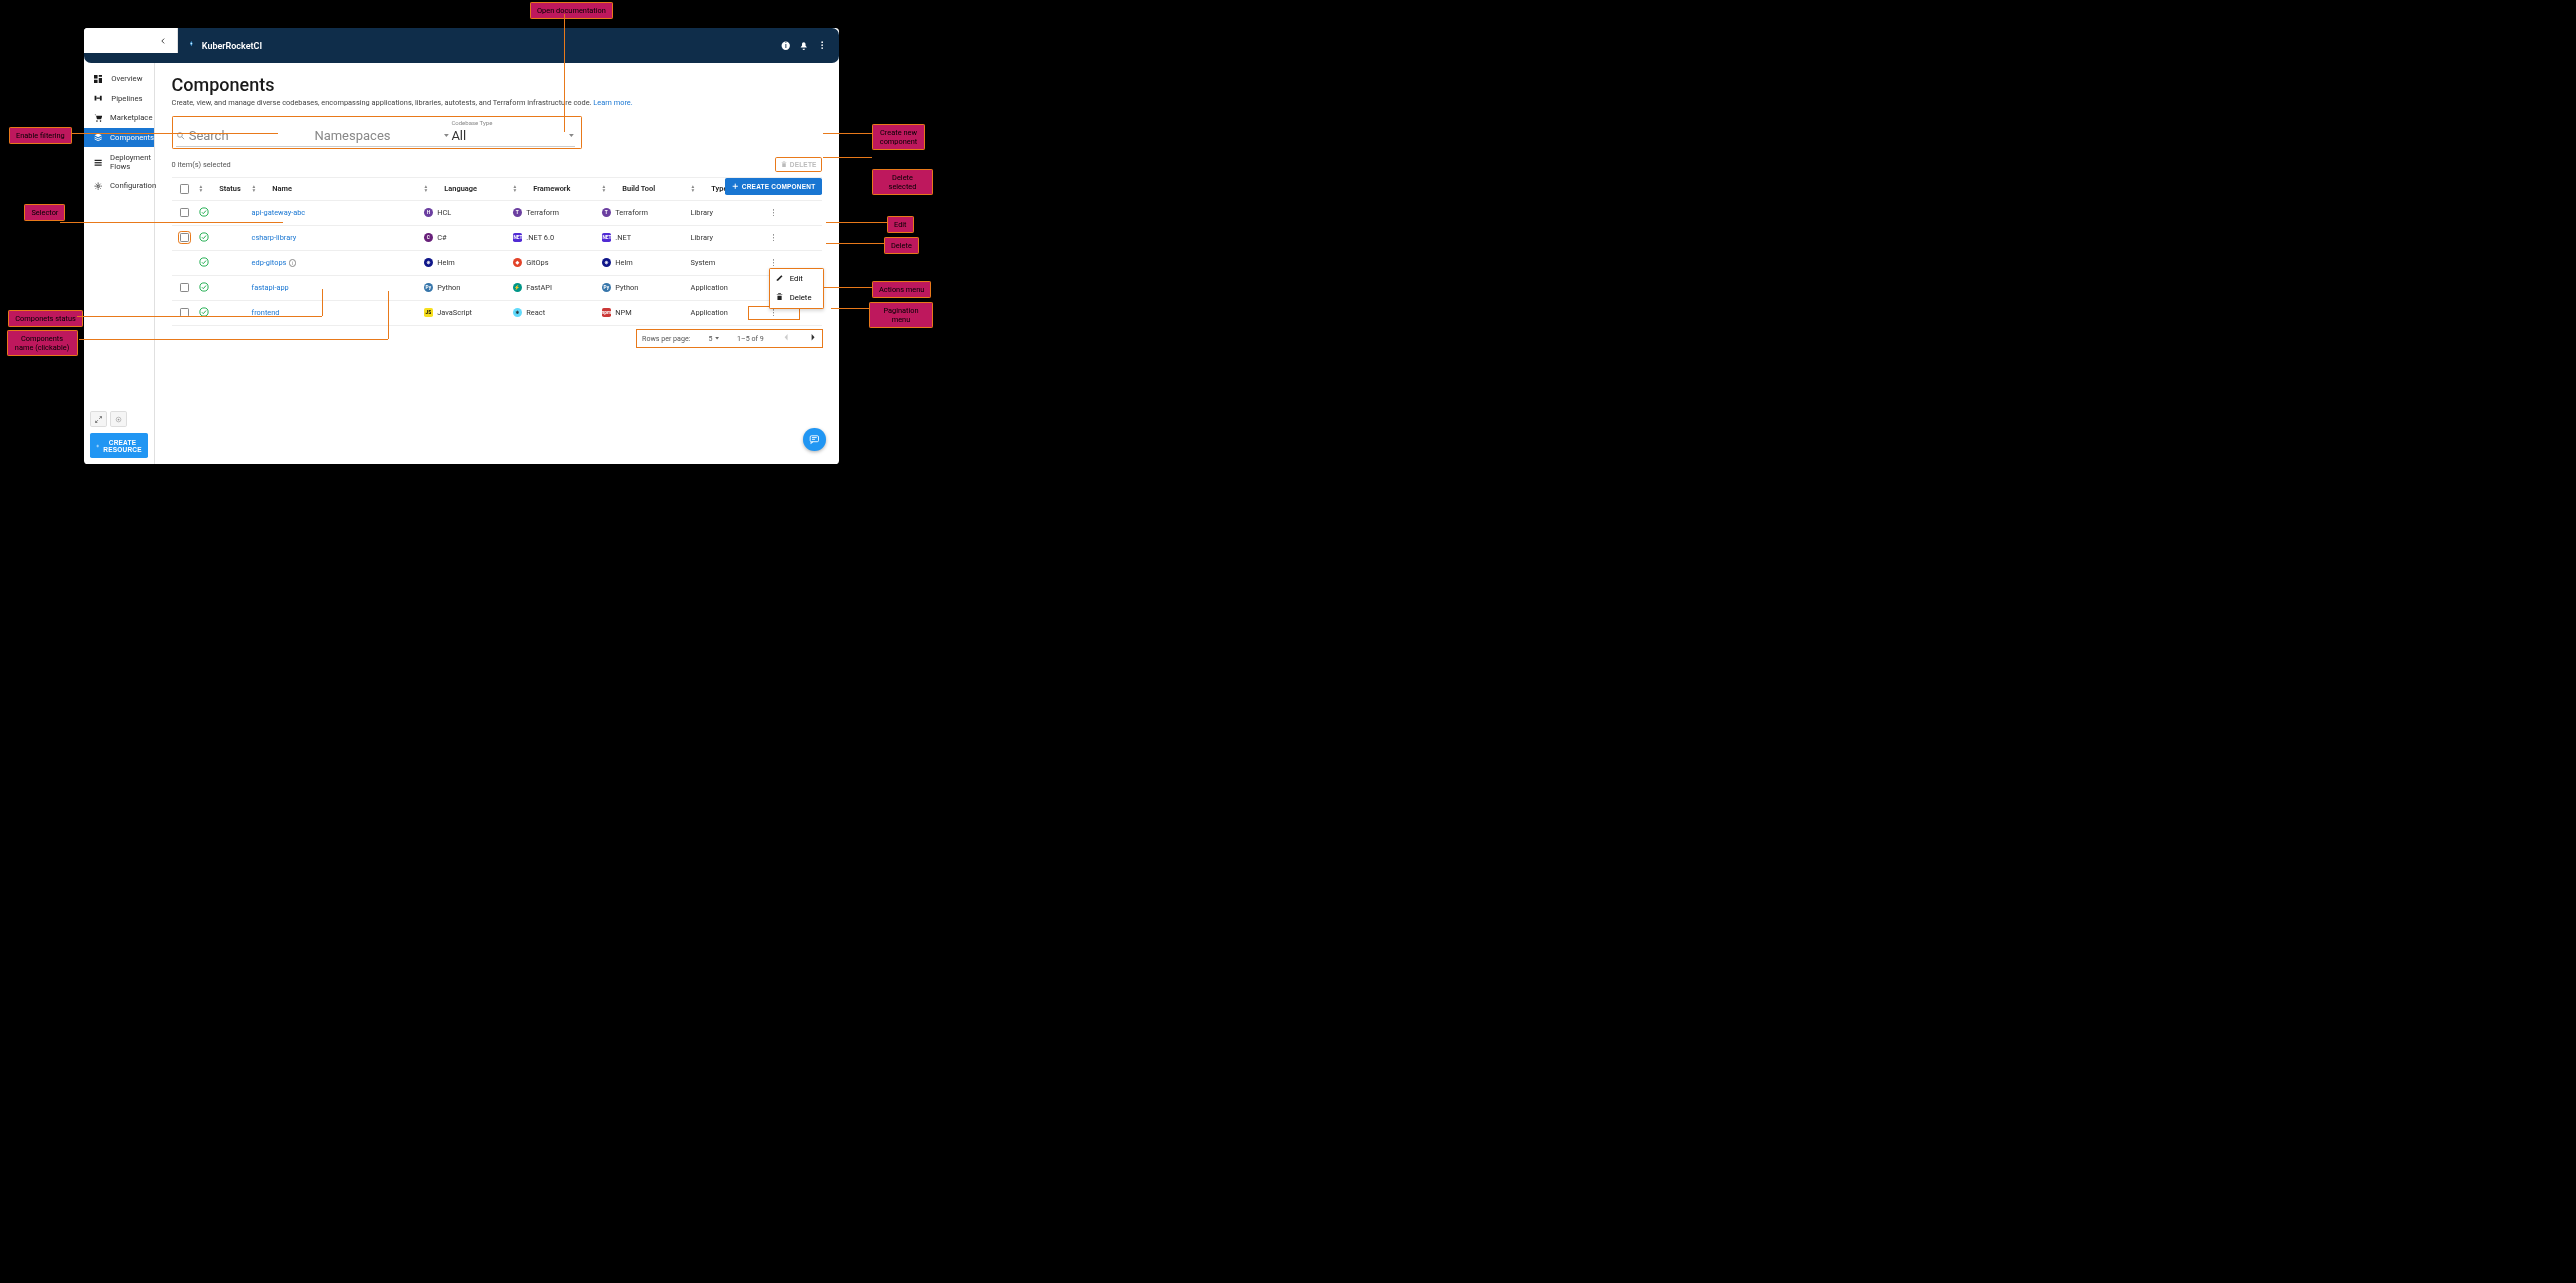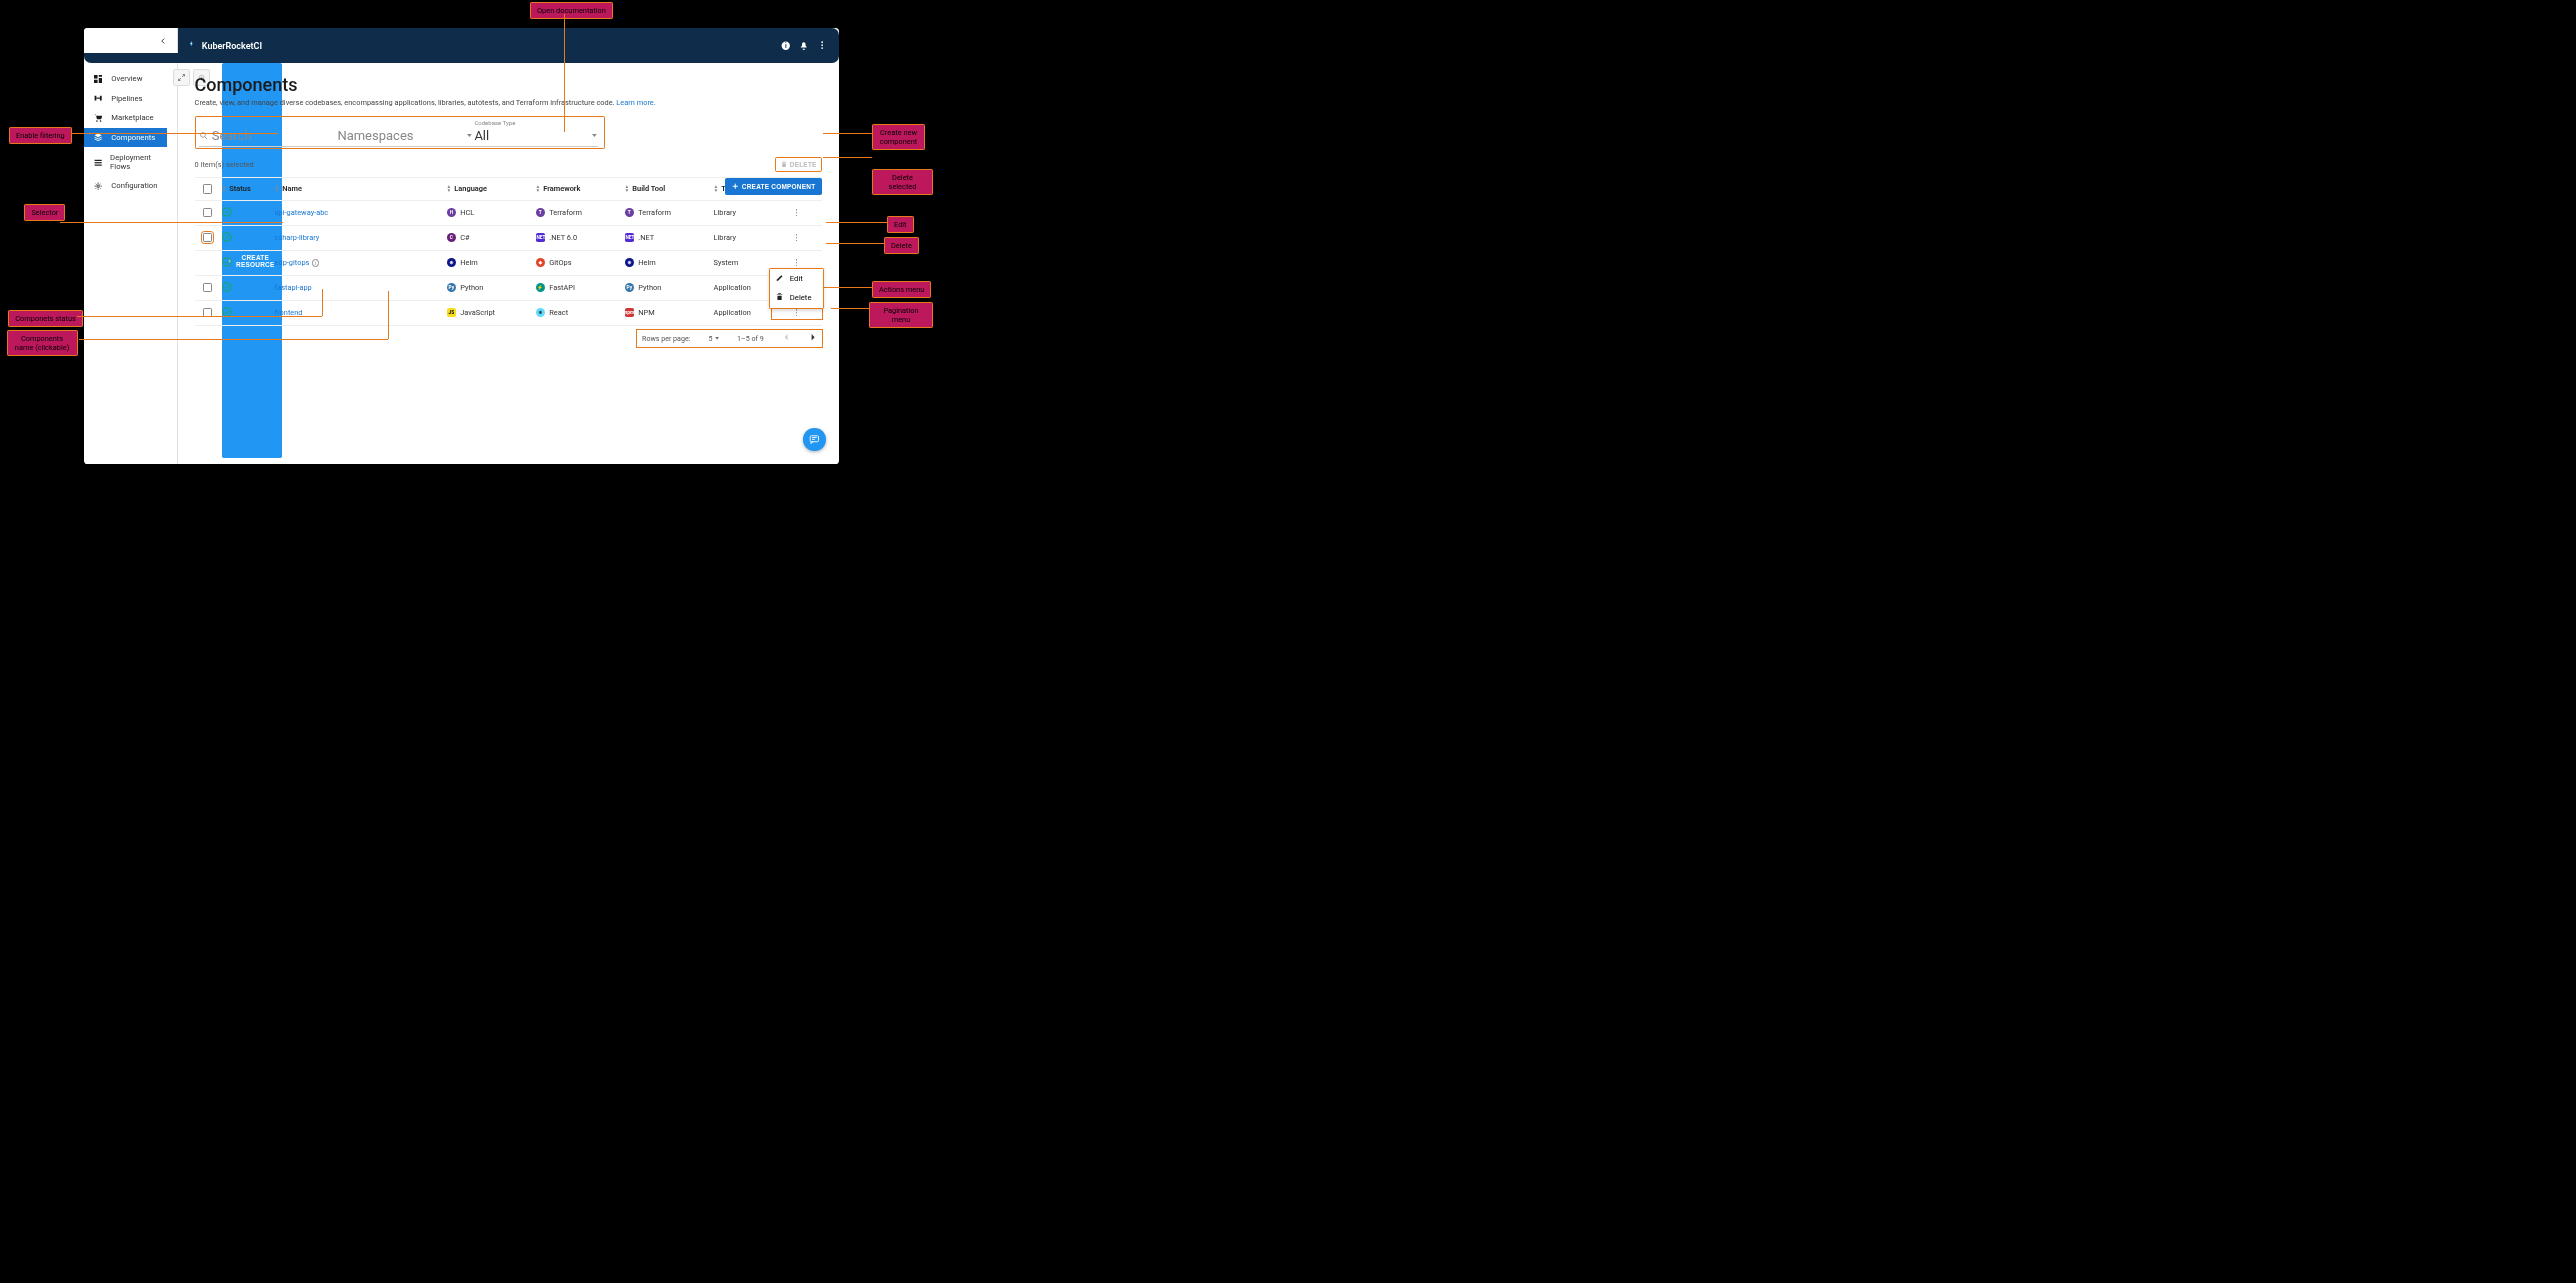--- a/index.html
+++ b/index.html
@@ -4,21 +4,21 @@
 <style>
 * { box-sizing: border-box; margin: 0; padding: 0; }
 body { font-family: -apple-system, BlinkMacSystemFont, "Segoe UI", Roboto, Arial, sans-serif; background:#000; width:933px; height:464px; position:relative; }
 .app-frame { position:absolute; left:84px; top:28px; width:755px; height:436px; background:#fff; border-radius:3.6px; overflow:hidden; display:flex; flex-direction:column; box-shadow:0 0 0 0.6px rgba(0,0,0,.1); }
 .topbar { height:35px; background:#0f2d4a; display:flex; align-items:center; padding:0 8.3px; color:#fff;border-radius:7px; }
 .brand { display:flex; align-items:center; gap:4.8px; font-weight:600; font-size:9px; }
 .brand svg { width:10.7px; height:10.7px; }
 .topbar .spacer { flex:1; }
 .top-icon { width:18px; height:18px; display:flex; align-items:center; justify-content:center; cursor:pointer; color:#fff; }
 .body { display:flex; flex:1; min-height:0; }
-.sidebar { width:94px; border-right:0.6px solid #e0e0e0; display:flex; flex-direction:row; }
+.sidebar { width:71px; border-right:0.6px solid #e0e0e0; display:flex; flex-direction:column; }
 .sidebar-top { height:25px; display:flex; align-items:center; justify-content:flex-end; padding-right:10.7px; position:relative; top:-25px; margin-bottom:-25px; background:#fff; z-index:2; }
 .sidebar-collapse { cursor:pointer; color:#333; }
 .nav { padding-top:6px; }
 .nav-item { display:flex; align-items:center; gap:8.3px; padding:5.3px 9.5px; font-size:7.7px; color:#333; cursor:pointer; }
 .nav-item .ico { width:9.5px; display:flex; justify-content:center; color:#1a1a1a; }
 .nav-item.active { background:#1976d2; color:#fff; }
 .nav-item.active .ico { color:#fff; }
 .sidebar .flex-spacer { flex:1; }
 .sidebar-actions { padding:6px; display:flex; gap:3.6px; }
 .mini-btn { width:16.6px; height:16.6px; border:0.6px solid #ddd; background:#f5f5f5; display:flex; align-items:center; justify-content:center; cursor:pointer; border-radius:1.8px; color:#555; }
@@ -34,21 +34,21 @@
 .filter-field.search { width:137px; }
 .filter-field.ns { width:137px; }
 .filter-field.ctype { width:125px; }
 .create-comp-row { position:absolute; right:16.6px; top:115px; display:flex; align-items:center; }
 .create-comp { background:#1976d2; color:#fff; border:none; padding:4.8px 7.1px; font-size:6.5px; font-weight:600; letter-spacing:0.2px; border-radius:1.8px; cursor:pointer; display:flex; align-items:center; gap:3.6px; }
 .sel-row { display:flex; align-items:center; justify-content:space-between; margin-top:8.3px; font-size:7.4px; color:#555; }
 .del-btn { border:1.2px solid #e8791a; background:#fff; color:#bbb; font-size:6.5px; font-weight:600; letter-spacing:0.2px; padding:3px 4.8px; border-radius:1.8px; display:flex; align-items:center; gap:3px; cursor:pointer; }
 .table { margin-top:4.8px; }
 .thead, .trow { display:grid; grid-template-columns:27px 53px 172px 89px 89px 89px 59px 48px; align-items:center; border-bottom:0.6px solid #eee; }
 .thead { font-size:7.4px; font-weight:600; color:#222; padding:6px 0; border-top:0.6px solid #eee; }
-.thead .th { display:flex; align-items:center; gap:3px; }
+.thead .th { display:flex; align-items:center; gap:16px; }
 .sort-arrows { font-size:4.8px; color:#888; line-height:4.2px; }
 .trow { font-size:7.4px; color:#333; padding:6px 0; }
 .chk { width:9.5px; height:9.5px; border:0.9px solid #888; border-radius:1.2px; cursor:pointer; margin-left:8.3px; }
 .chk.boxed { outline:1.2px solid #e8791a; outline-offset:1.8px; }
 .status-ok { color:#1aab4b; }
 .name-link { color:#1976d2; cursor:pointer; font-size:7.4px; }
 .lang-cell, .fw-cell, .bt-cell { display:flex; align-items:center; gap:4.2px; }
 .badge { width:9.5px; height:9.5px; border-radius:50%; display:flex; align-items:center; justify-content:center; font-size:4.8px; font-weight:700; color:#fff; flex-shrink:0; }
 .badge.square { border-radius:1.8px; }
 .kebab { cursor:pointer; color:#666; display:flex; justify-content:center; }

